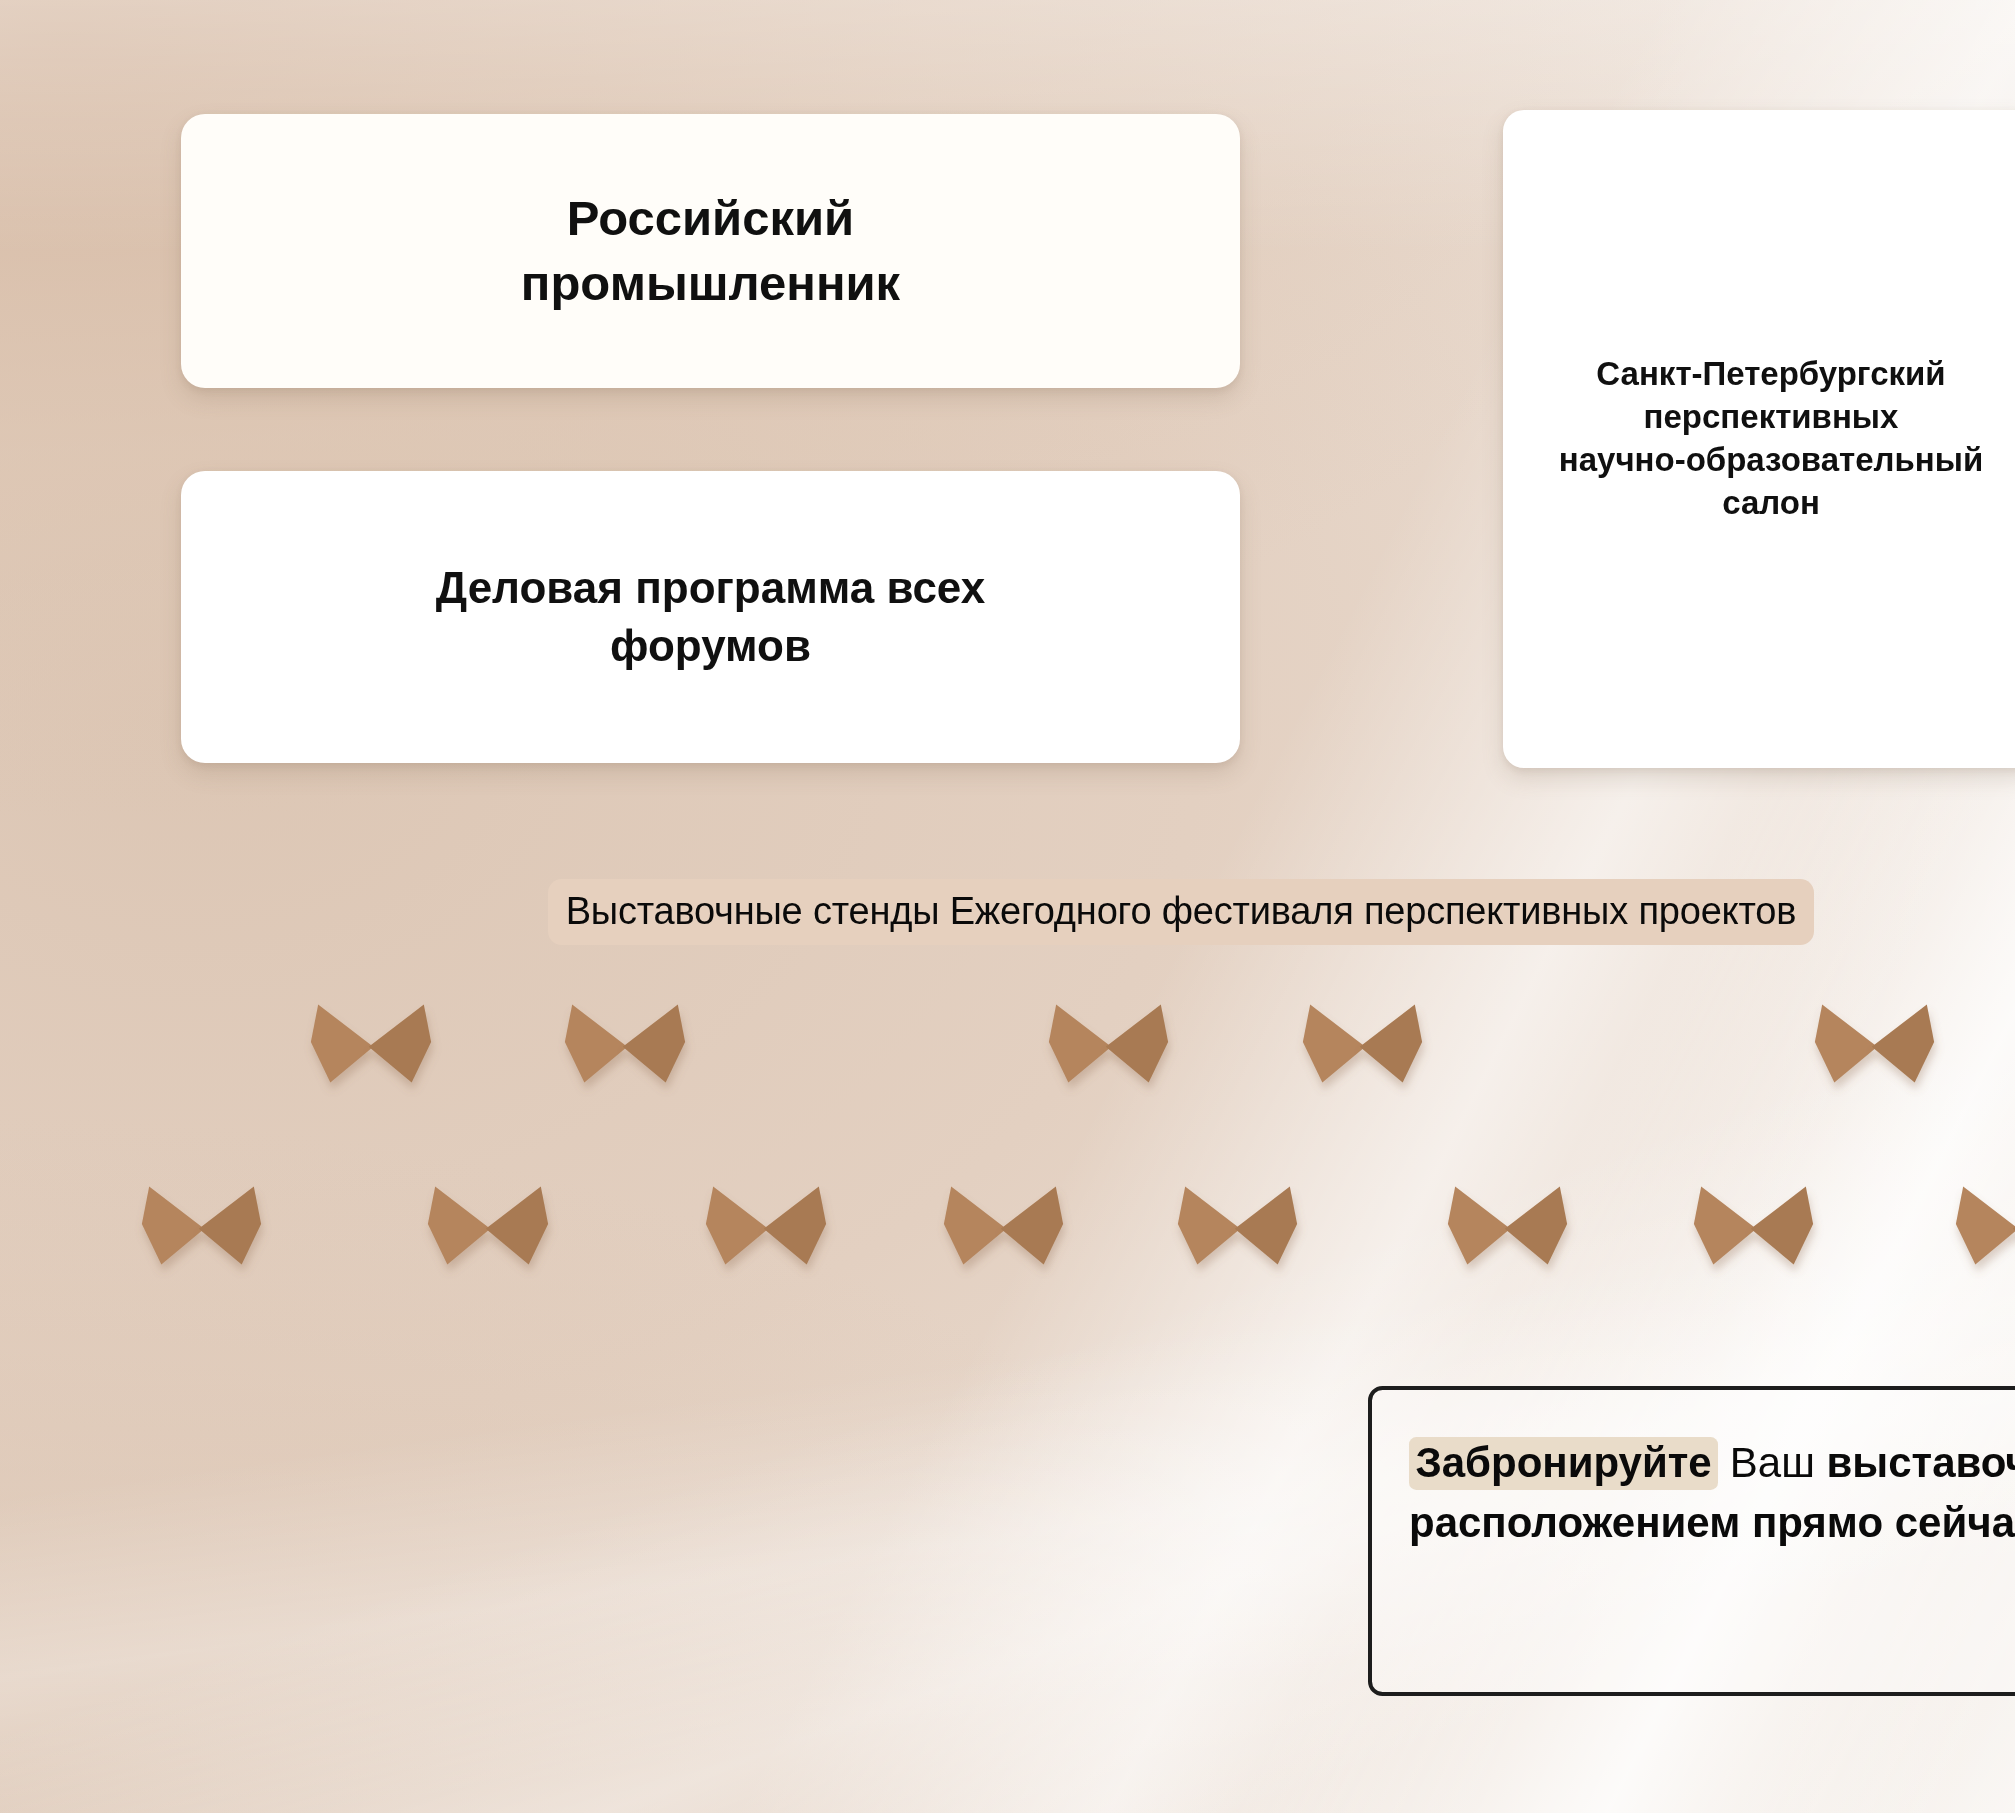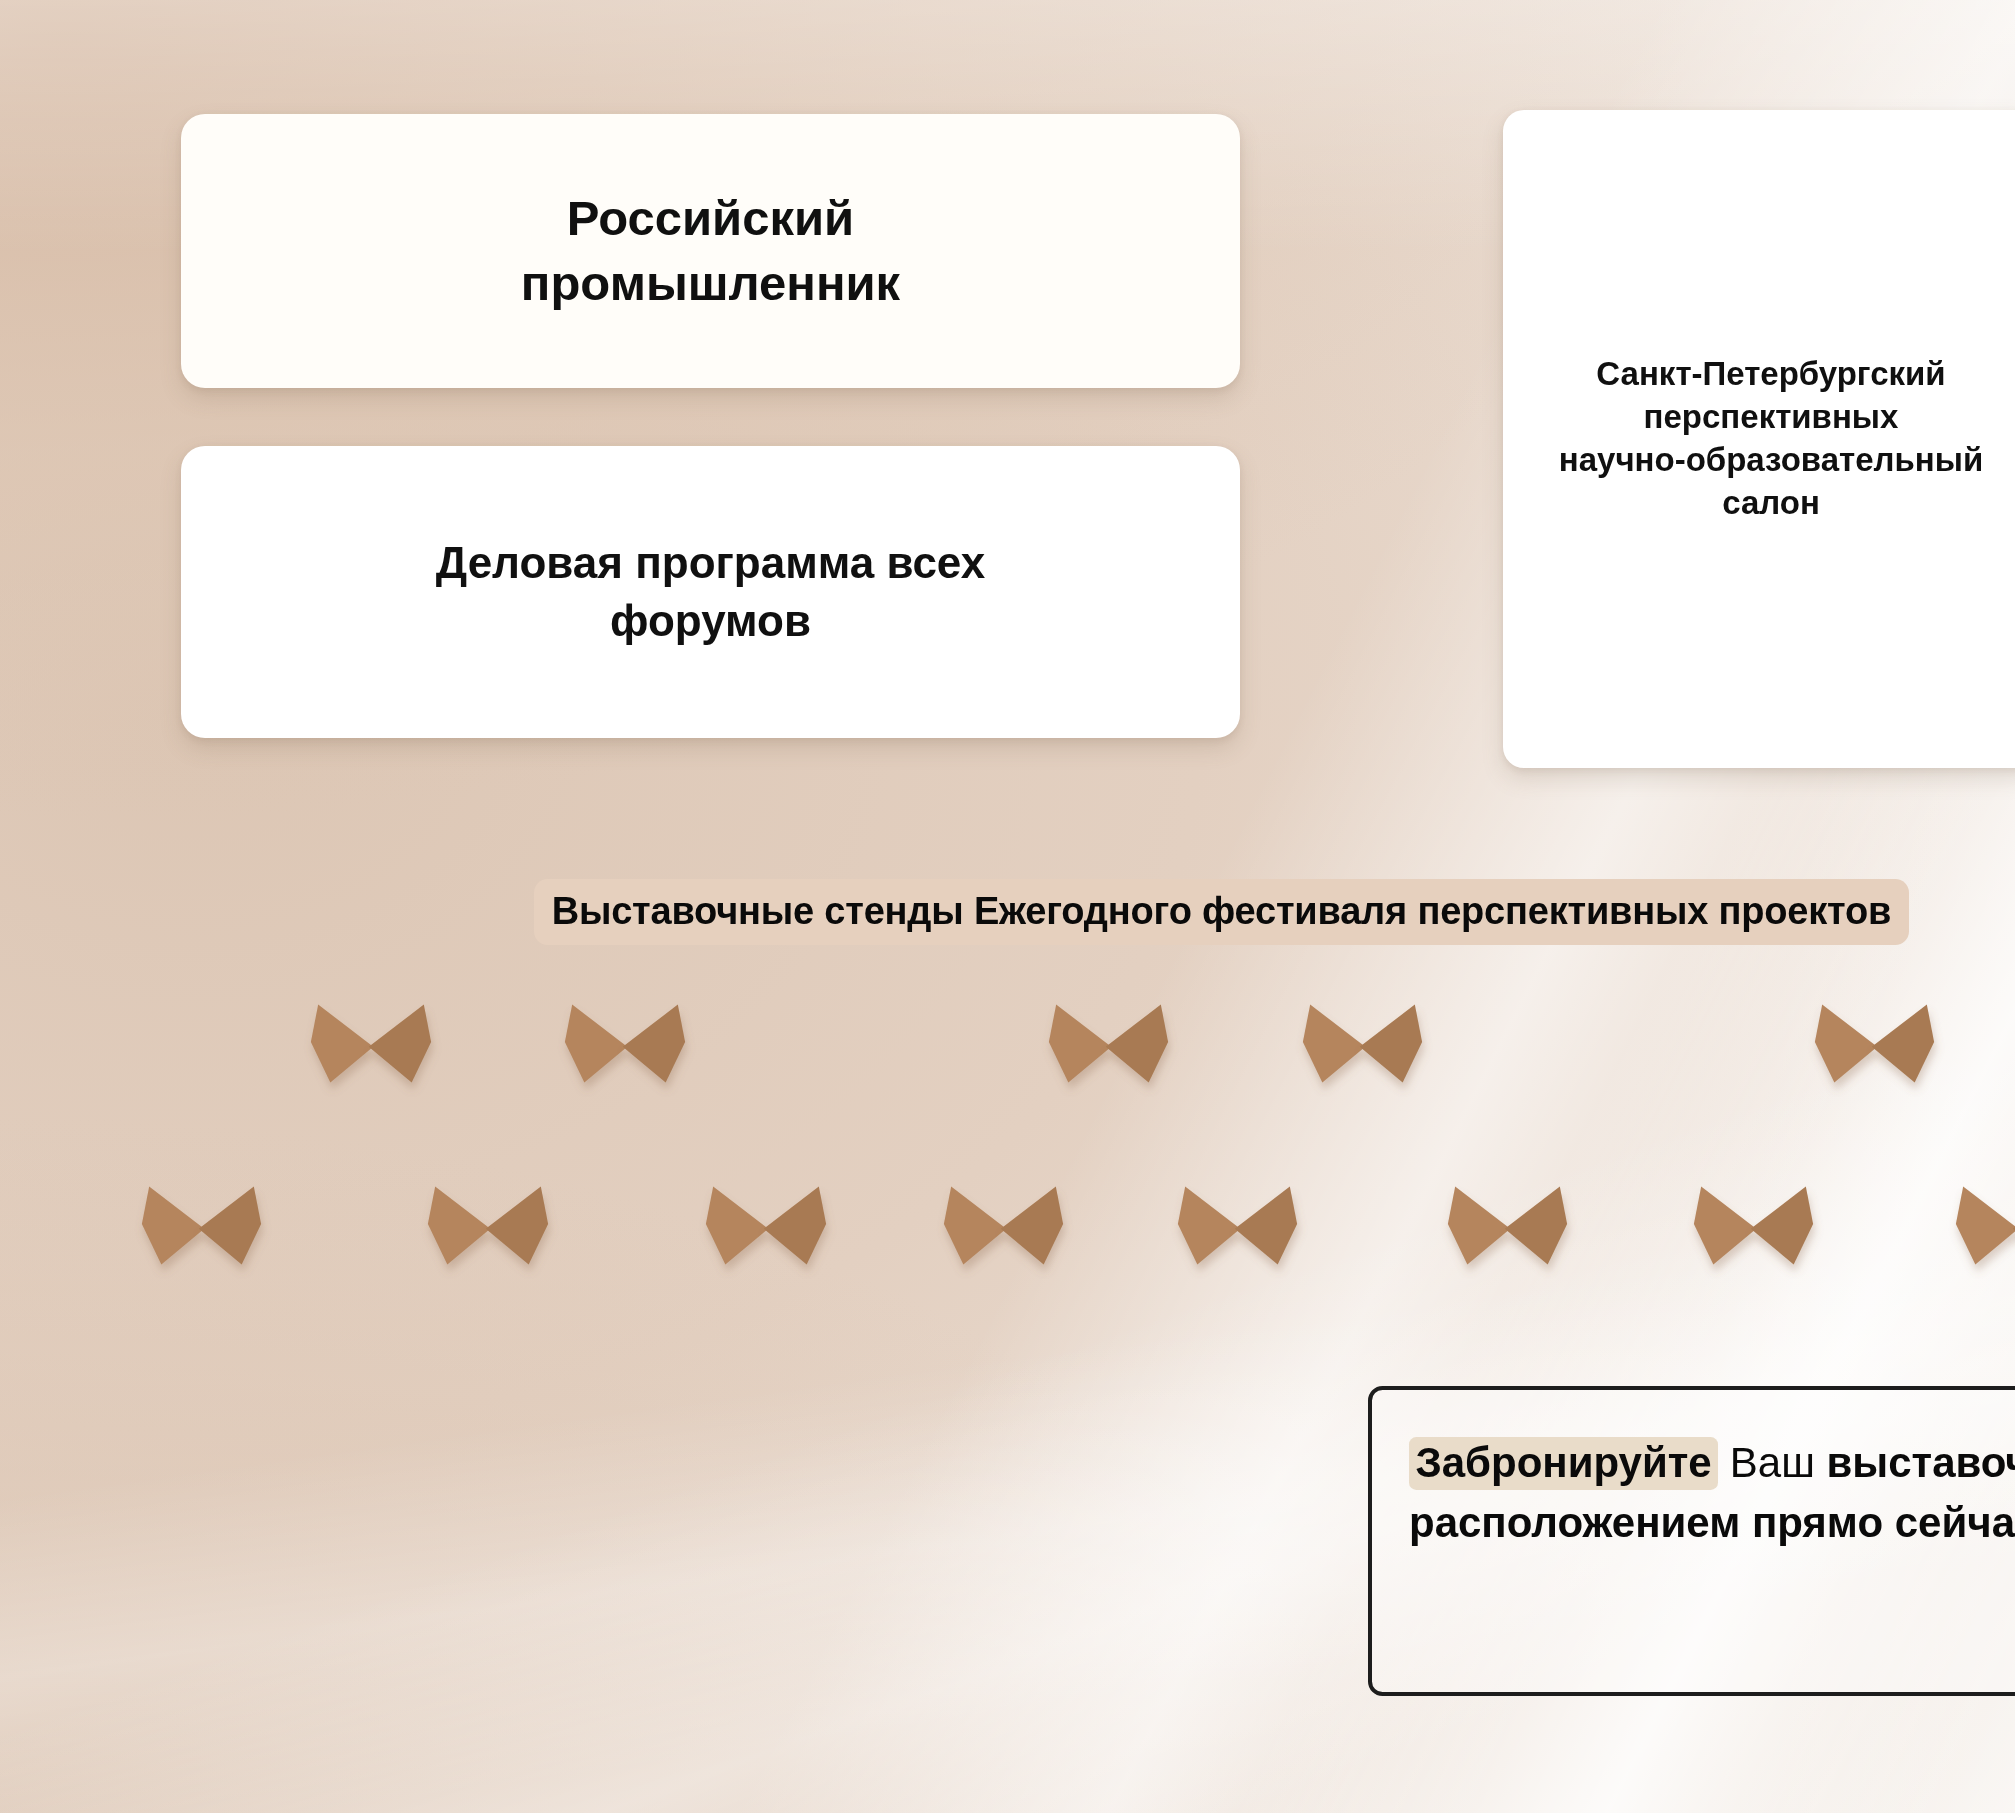--- a/index.html
+++ b/index.html
@@ -69,40 +69,40 @@
   }
 
   #card-industrialist{
     left:181px; top:114px; width:1059px; height:274px;
     background:#fffdf9;
     border-radius:24px;
   }
   #card-industrialist .card-label{font-size:49px;line-height:1.32;}
 
   #card-business-program{
-    left:181px; top:446px; width:1059px; height:292px;
+    left:181px; top:471px; width:1059px; height:292px;
     border-radius:24px;
   }
   #card-business-program .card-label{font-size:44px;line-height:1.32;}
 
   #card-spb-salon{
     left:1503px; top:110px; width:536px; height:658px;
     border-radius:21px;
   }
   #card-spb-salon .card-label{font-size:33px;line-height:1.30;}
 
   
   #banner{
     position:absolute;
-    left:534px; top:879px;
+    left:548px; top:879px;
     padding:10.5px 17.7px 12px 17.7px;
     background:#e6d0be;
     border-radius:13.7px;
     font-size:38px;
-    font-weight:700;
+    font-weight:400;
     color:#0a0a0a;
     letter-spacing:-0.2px;
     white-space:nowrap;
   }
 
   
   .booth{position:absolute;width:69px;height:81px;}
   .booth svg{display:block;width:69px;height:81px;overflow:visible;}
 
   

